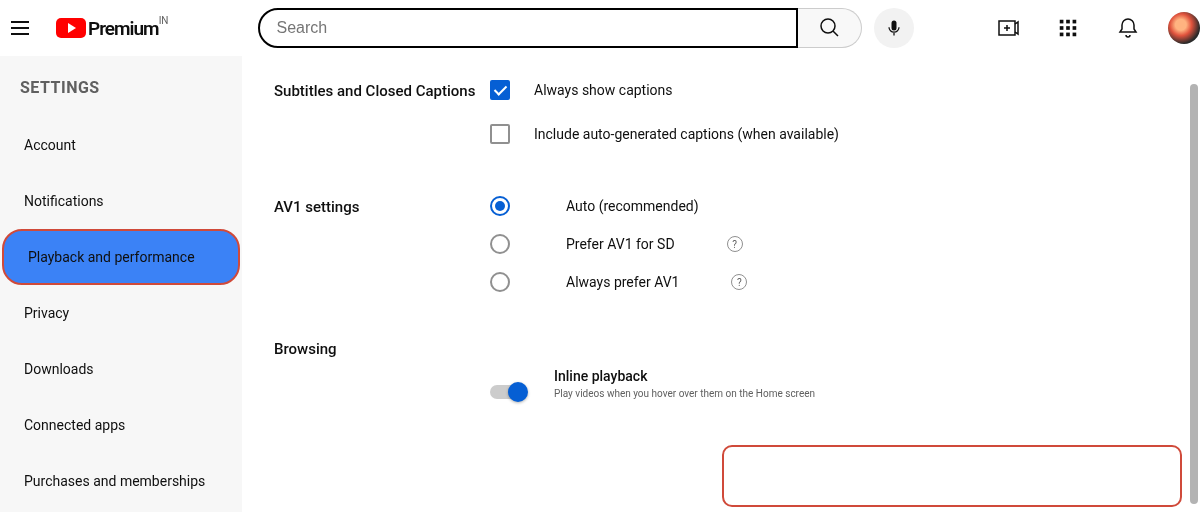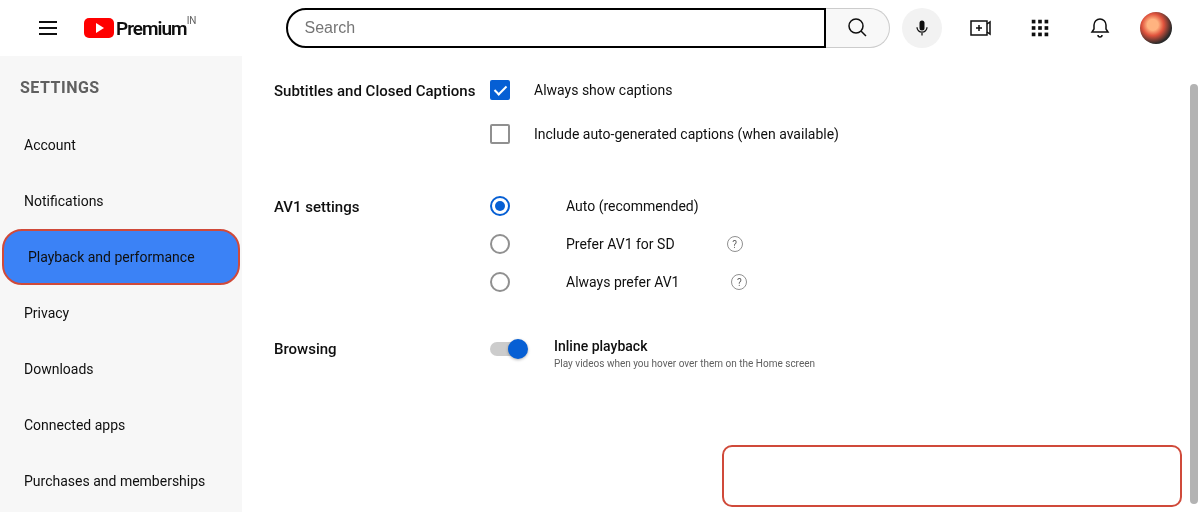--- a/index.html
+++ b/index.html
@@ -1,18 +1,18 @@
 <!DOCTYPE html>
 <html><head>
   <meta charset="utf-8">
   <style>
     * { box-sizing: border-box; margin: 0; padding: 0; }
     body { font-family: Roboto, Arial, sans-serif; background: #fff; color: #0f0f0f; width: 1200px; height: 512px; overflow: hidden; position: relative; }
     
-    .header { height: 56px; display: flex; align-items: center; padding: 0 28px; background: #fff; }
+    .header { height: 56px; display: flex; align-items: center; padding: 0 0; background: #fff; }
     .menu-btn { width: 40px; height: 40px; display: flex; align-items: center; justify-content: center; cursor: pointer; border-radius: 50%; }
     .logo-wrap { display: flex; align-items: flex-start; margin-left: 16px; }
     .logo { display: flex; align-items: center; }
     .logo-play { width: 30px; height: 20px; background: #ff0000; border-radius: 5px; display: flex; align-items: center; justify-content: center; }
     .logo-play::after { content: ''; border-left: 8px solid #fff; border-top: 5px solid transparent; border-bottom: 5px solid transparent; margin-left: 2px; }
     .logo-text { font-weight: 600; font-size: 19px; letter-spacing: -1px; margin-left: 2px; }
     .country { font-size: 10px; color: #606060; margin-top: -2px; }
     
     .search-wrap { display: flex; align-items: center; margin-left: 90px; }
     .search-box { width: 540px; height: 40px; border: 2px solid #000000; border-radius: 40px 0 0 40px; padding: 0 16px; font-size: 16px; outline: none; }
@@ -40,21 +40,21 @@
     .checkbox.checked::after { content: ''; width: 5px; height: 10px; border: solid #fff; border-width: 0 2px 2px 0; transform: rotate(45deg); margin-top: -3px; }
     .check-label { font-size: 14px; color: #0f0f0f; }
     
     .radio-row { display: flex; align-items: center; margin-bottom: 18px; gap: 36px; }
     .radio { width: 20px; height: 20px; border: 2px solid #909090; border-radius: 50%; margin-right: 20px; display: flex; align-items: center; justify-content: center; cursor: pointer; }
     .radio.checked { border-color: #065fd4; }
     .radio.checked::after { content: ''; width: 10px; height: 10px; background: #065fd4; border-radius: 50%; }
     .radio-label { font-size: 14px; color: #0f0f0f; }
     .help-icon { width: 16px; height: 16px; border: 1px solid #909090; border-radius: 50%; margin-left: 16px; display: flex; align-items: center; justify-content: center; font-size: 10px; color: #606060; cursor: pointer; }
     
-    .toggle-row { display: flex; align-items: flex-start; }
+    .toggle-row { display: flex; align-items: flex-end; margin-top: 30px; }
     .toggle { width: 36px; height: 14px; background: #ccc; border-radius: 8px; position: relative; margin-right: 28px; margin-top: 4px; cursor: pointer; flex-shrink: 0; }
     .toggle-knob { width: 20px; height: 20px; background: #065fd4; border-radius: 50%; position: absolute; top: -3px; right: -2px; box-shadow: 0 1px 3px rgba(0,0,0,0.3); }
     .toggle-text { }
     .toggle-title { font-size: 14px; font-weight: 500; margin-bottom: 4px; }
     .toggle-desc { font-size: 10px; color: #606060; }
     
     .highlight-box { position: absolute; border: 2px solid #d04a3a; border-radius: 10px; pointer-events: none; }
     .hl1 { left: 480px; top: 389px; width: 460px; height: 62px; }
     
     .scrollbar { position: absolute; right: 2px; top: 84px; width: 8px; height: 420px; background: #b3b3b3; border-radius: 4px; }

